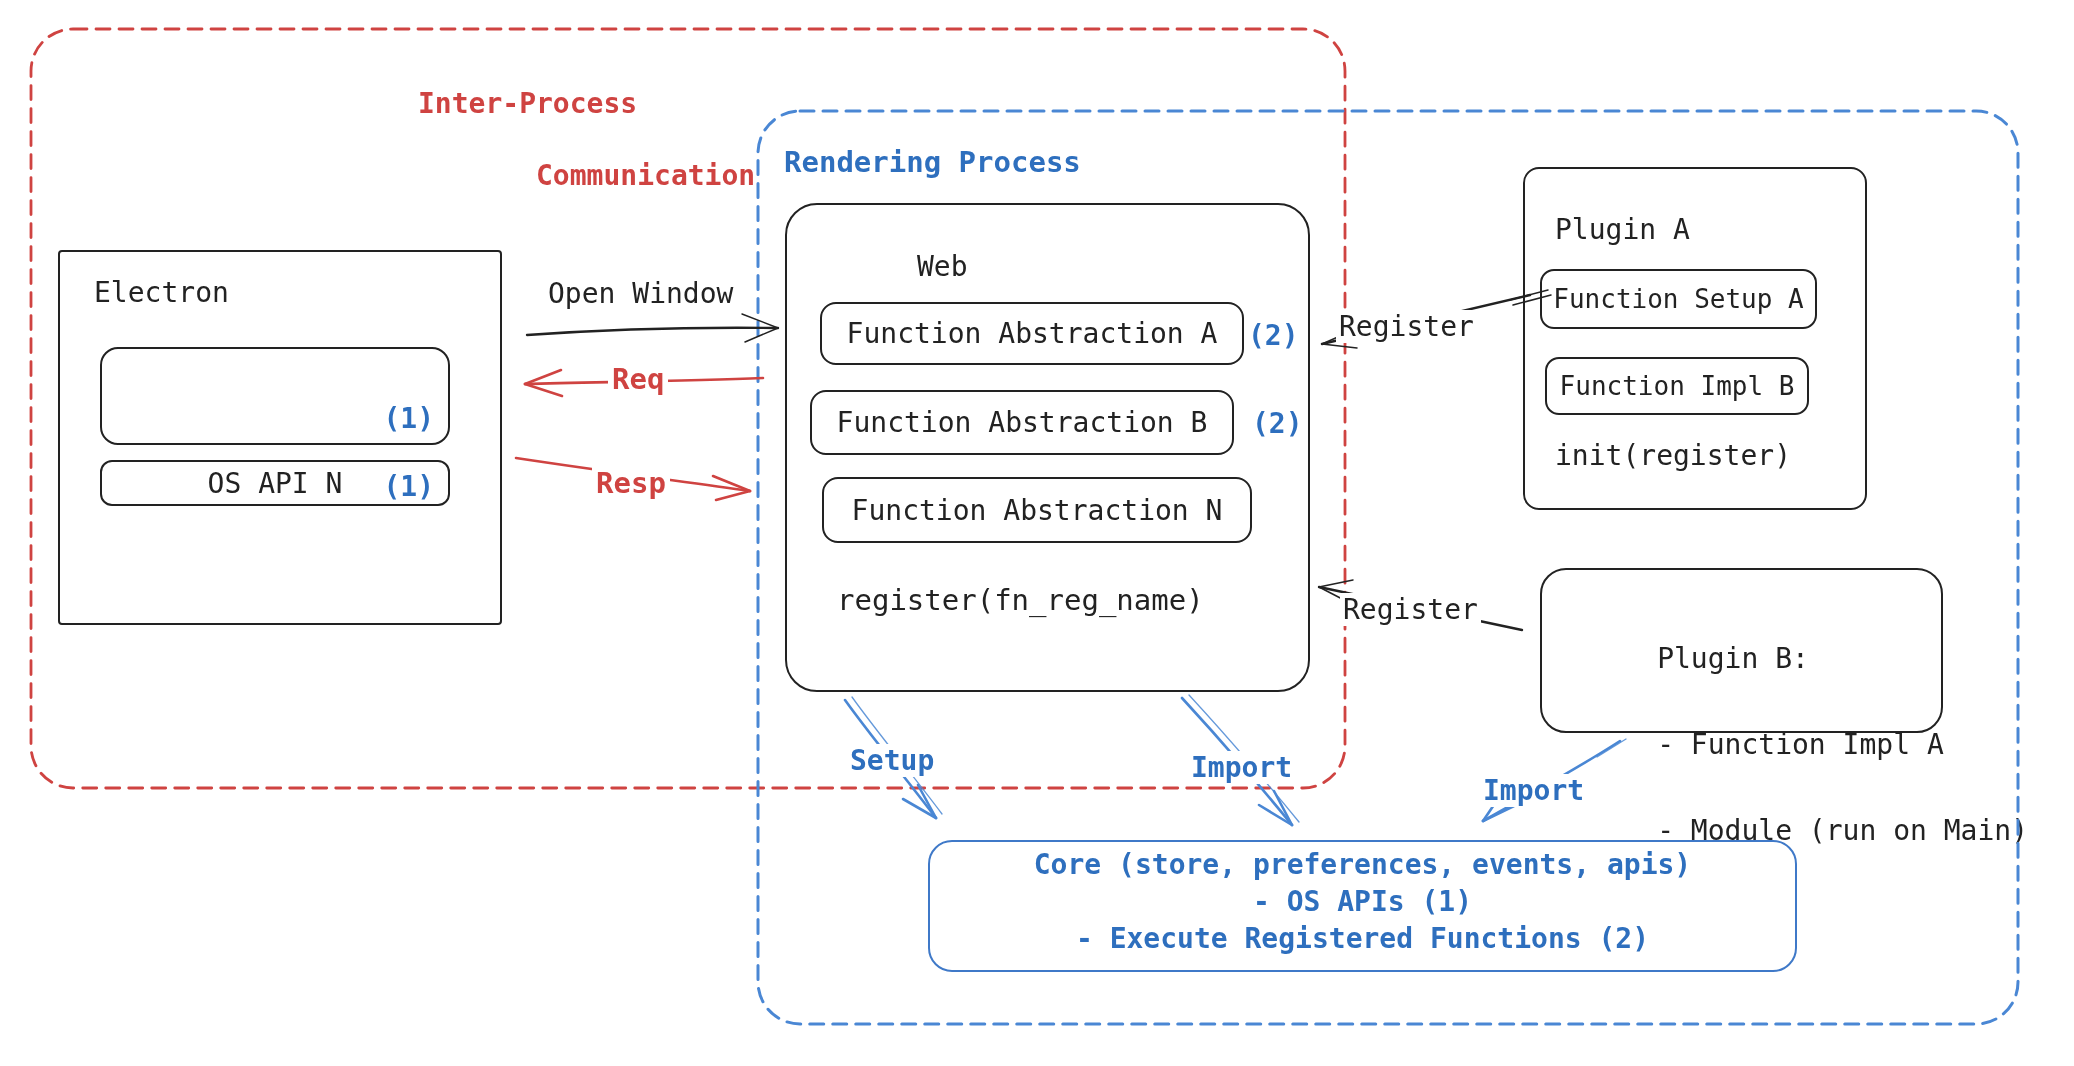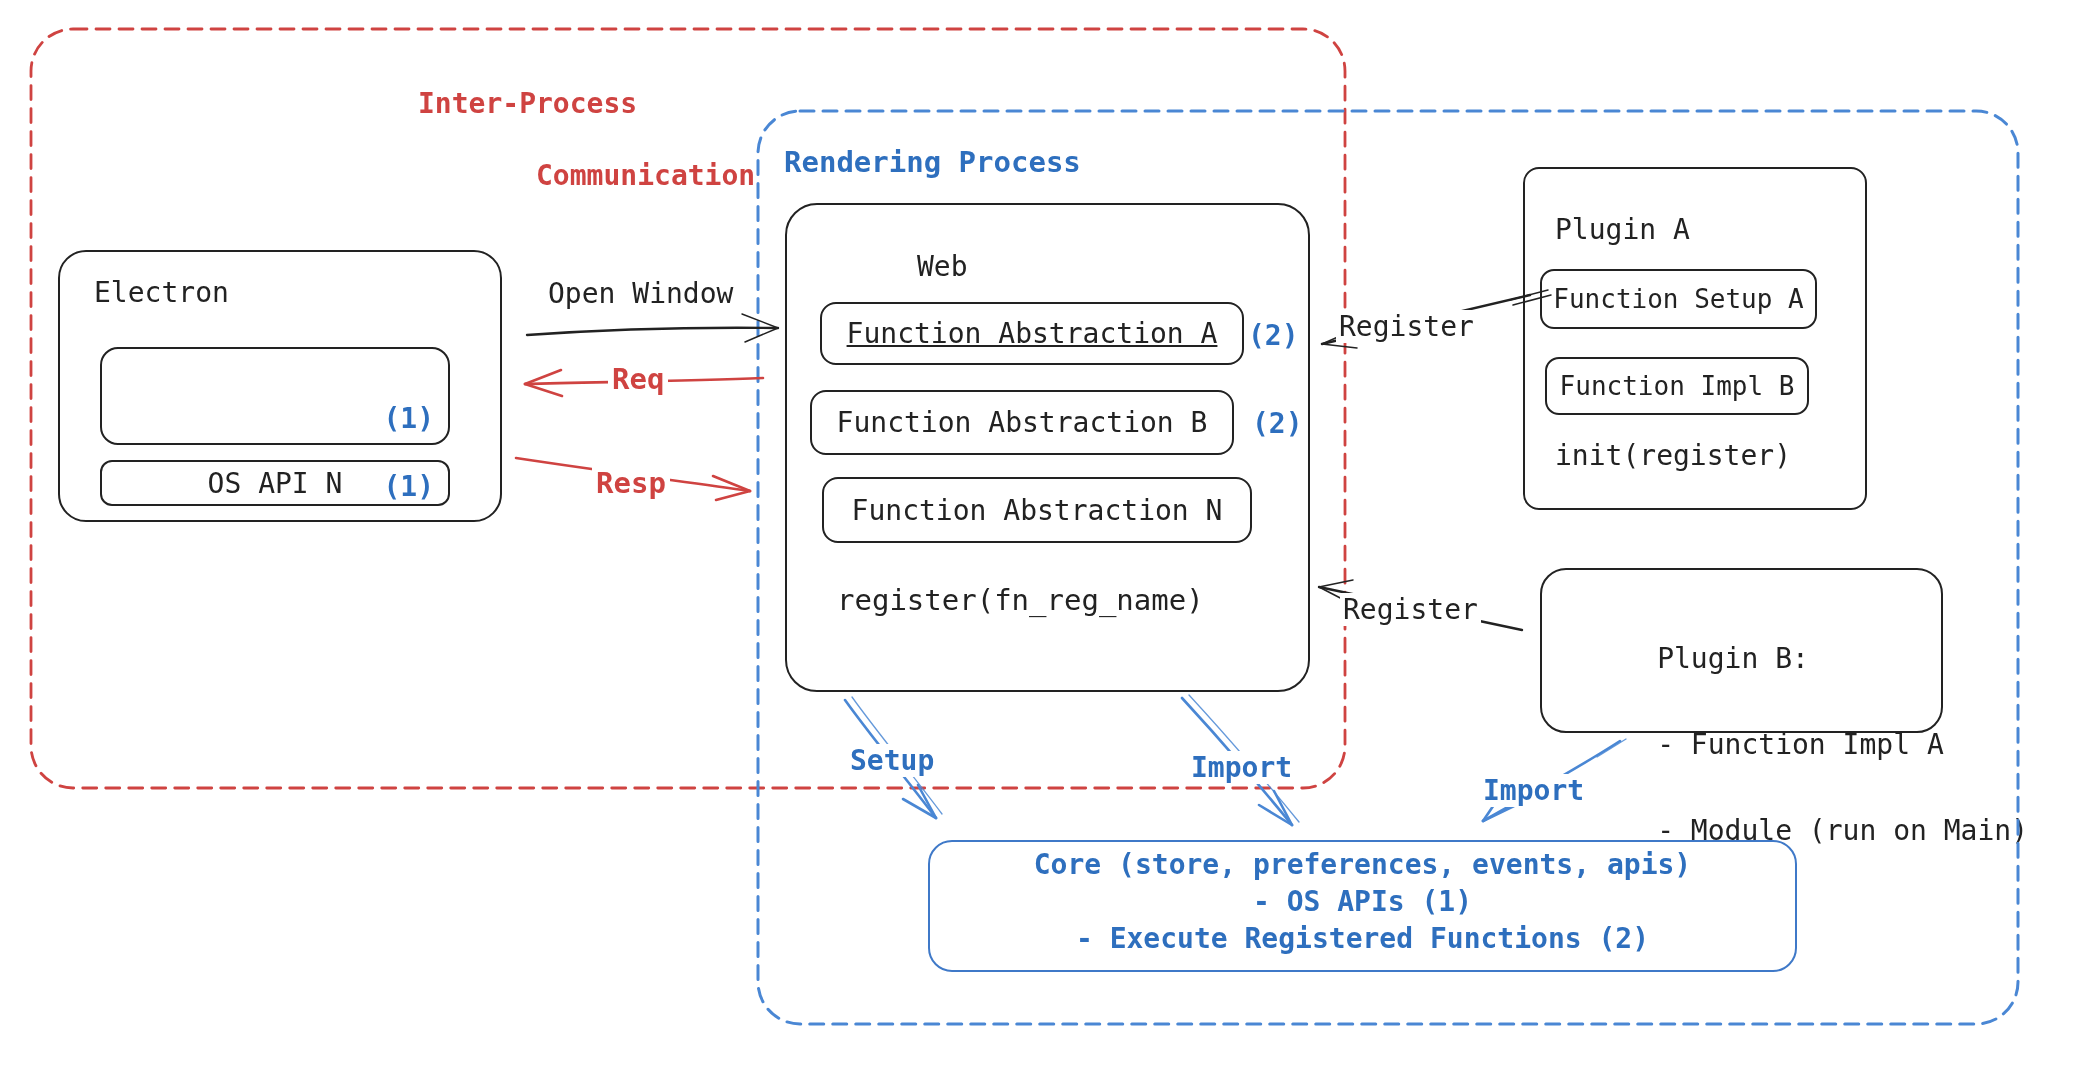--- a/index.html
+++ b/index.html
@@ -93,37 +93,37 @@
       <path class="stroke-blue" d="M1483 821 L1504 790"></path>
       <path class="stroke-blue" d="M1483 821 L1514 806"></path>
     </g>
   </svg>
 
   <div class="t t-bold red boxlayer" style="left:418px;top:86px;line-height:36px;"><span>Inter-Process</span><br>
        <span>Communication</span></div>
 
   <div class="t t-bold blue boxlayer" style="left:784px;top:145px;font-size:29px;">Rendering Process</div>
 
-  <div class="box boxlayer" style="left:58px;top:250px;width:444px;height:272px;border-radius:28px;">
+  <div class="box boxlayer" style="left:58px;top:250px;width:444px;height:375px;border-radius:4px;">
     <div class="t" style="left:34px;top:24px;">Electron</div>
 
     <div class="innerbox" style="left:40px;top:95px;width:350px;height:98px;border-radius:18px;">
       <span class="badge" style="right:14px;top:53px;">(1)</span>
     </div>
 
     <div class="innerbox" style="left:40px;top:208px;width:350px;height:46px;border-radius:12px;">
       <span style="font-size:28px;">OS API N</span>
       <span class="badge" style="right:14px;top:8px;">(1)</span>
     </div>
   </div>
 
   <div class="box boxlayer" style="left:785px;top:203px;width:525px;height:489px;border-radius:32px;">
     <div class="t" style="left:130px;top:45px;">Web</div>
 
-    <div class="innerbox" style="left:33px;top:97px;width:424px;height:63px;border-radius:16px;text-decoration:underline;">
+    <div class="innerbox" style="left:33px;top:97px;width:424px;height:63px;border-radius:16px;">
       <span style="font-size:28px;">Function Abstraction A</span>
     </div>
     <span class="badge" style="left:461px;top:114px;">(2)</span>
 
     <div class="innerbox" style="left:23px;top:185px;width:424px;height:65px;border-radius:16px;">
       <span style="font-size:28px;">Function Abstraction B</span>
     </div>
     <span class="badge" style="left:465px;top:202px;">(2)</span>
 
     <div class="innerbox" style="left:35px;top:272px;width:430px;height:66px;border-radius:16px;">

